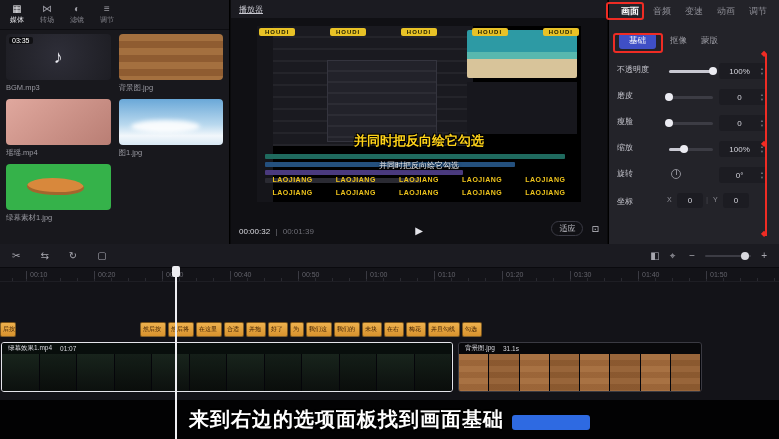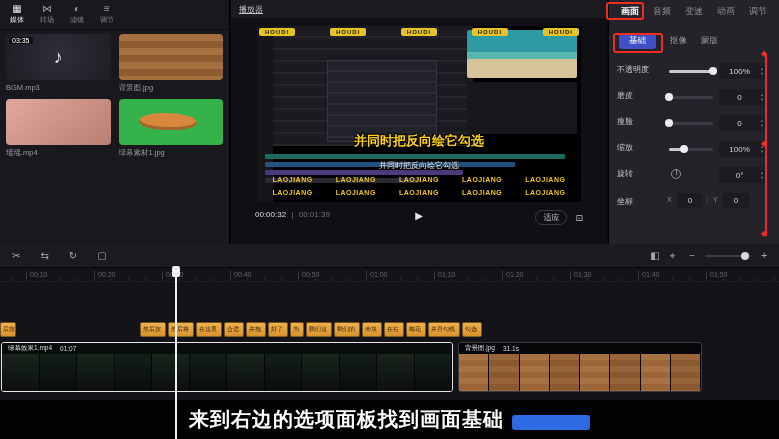--- a/index.html
+++ b/index.html
@@ -47,21 +47,21 @@
   .b2{top:136px;width:250px;background:#24507e;}
   .b3{top:144px;width:198px;background:#4a3a7e;}
   .b4{top:152px;width:156px;background:#2a2a32;}
   .wm-top{position:absolute;top:2px;left:2px;right:2px;display:flex;justify-content:space-between;}
   .wm-badge{background:#e8c226;color:#1c1c00;font-size:6px;font-weight:bold;letter-spacing:1px;padding:1px 6px;border-radius:2px;}
   .cap-main{position:absolute;top:106px;left:0;width:100%;text-align:center;font-size:13px;font-weight:bold;color:#ffd319;
     text-shadow:1px 1px 0 #000,-1px -1px 0 #000,1px -1px 0 #000,-1px 1px 0 #000;}
   .cap-sub{position:absolute;top:134px;left:0;width:100%;text-align:center;font-size:8px;color:#f2f2f2;text-shadow:0 0 3px #000;}
   .wm-brow{position:absolute;left:4px;right:4px;display:flex;justify-content:space-around;color:#eec31c;font-size:7px;font-weight:bold;letter-spacing:.5px;}
   .wm-b1{top:150px;} .wm-b2{top:163px;}
-  .player-footer{position:absolute;left:0;right:0;top:210px;height:26px;display:flex;align-items:flex-start;padding:0 24px;}
+  .player-footer{position:absolute;left:0;right:0;top:210px;height:26px;display:flex;align-items:flex-end;padding:0 8px;}
   .time{font-size:8px;}
   .cur{color:#dcdce2;} .sep,.tot{color:#6e6e76;margin-left:3px;}
   .play{position:absolute;left:50%;transform:translateX(-50%);color:#e4e4ea;font-size:10px;}
   .right-controls{margin-left:auto;display:flex;gap:8px;align-items:center;}
   .fit{font-size:8px;color:#c4c4cc;border:1px solid #3a3a44;border-radius:8px;padding:1px 7px;}
   .expand{font-size:9px;color:#c4c4cc;}
 
   
   .right-panel{position:absolute;left:608px;top:0;width:171px;height:244px;background:#232329;border-left:1px solid #000;}
   .prop-tabs{display:flex;align-items:center;justify-content:space-between;height:22px;padding:0 12px;font-size:9px;}
@@ -166,20 +166,26 @@
         </div>
         <div class="tile">
           <div class="thumb th-wood"></div>
           <div class="mname">背景图.jpg</div>
         </div>
         <div class="tile">
           <div class="thumb th-pink"></div>
           <div class="mname">瑶瑶.mp4</div>
         </div>
         <div class="tile">
+          <div class="thumb th-sky">
+            <div class="cloud"></div>
+          </div>
+          <div class="mname">图1.jpg</div>
+        </div>
+        <div class="tile">
           <div class="thumb th-green">
             <div class="tiger"></div>
           </div>
           <div class="mname">绿幕素材1.jpg</div>
         </div>
       </div>
   </section>
 
   <section class="player-panel">
     <div class="player-header">

